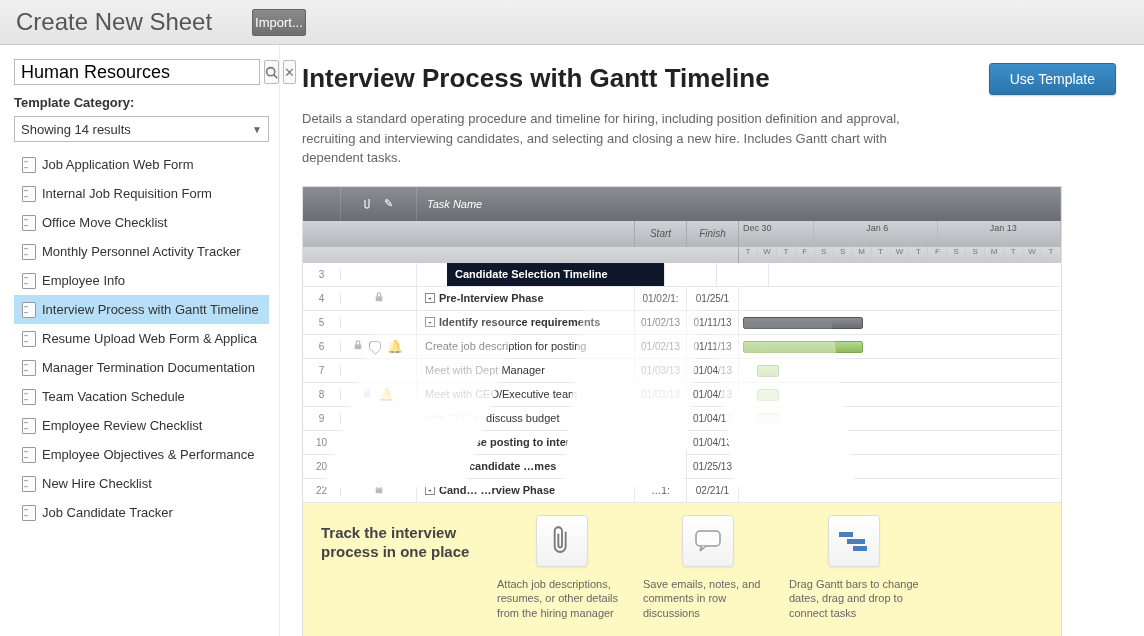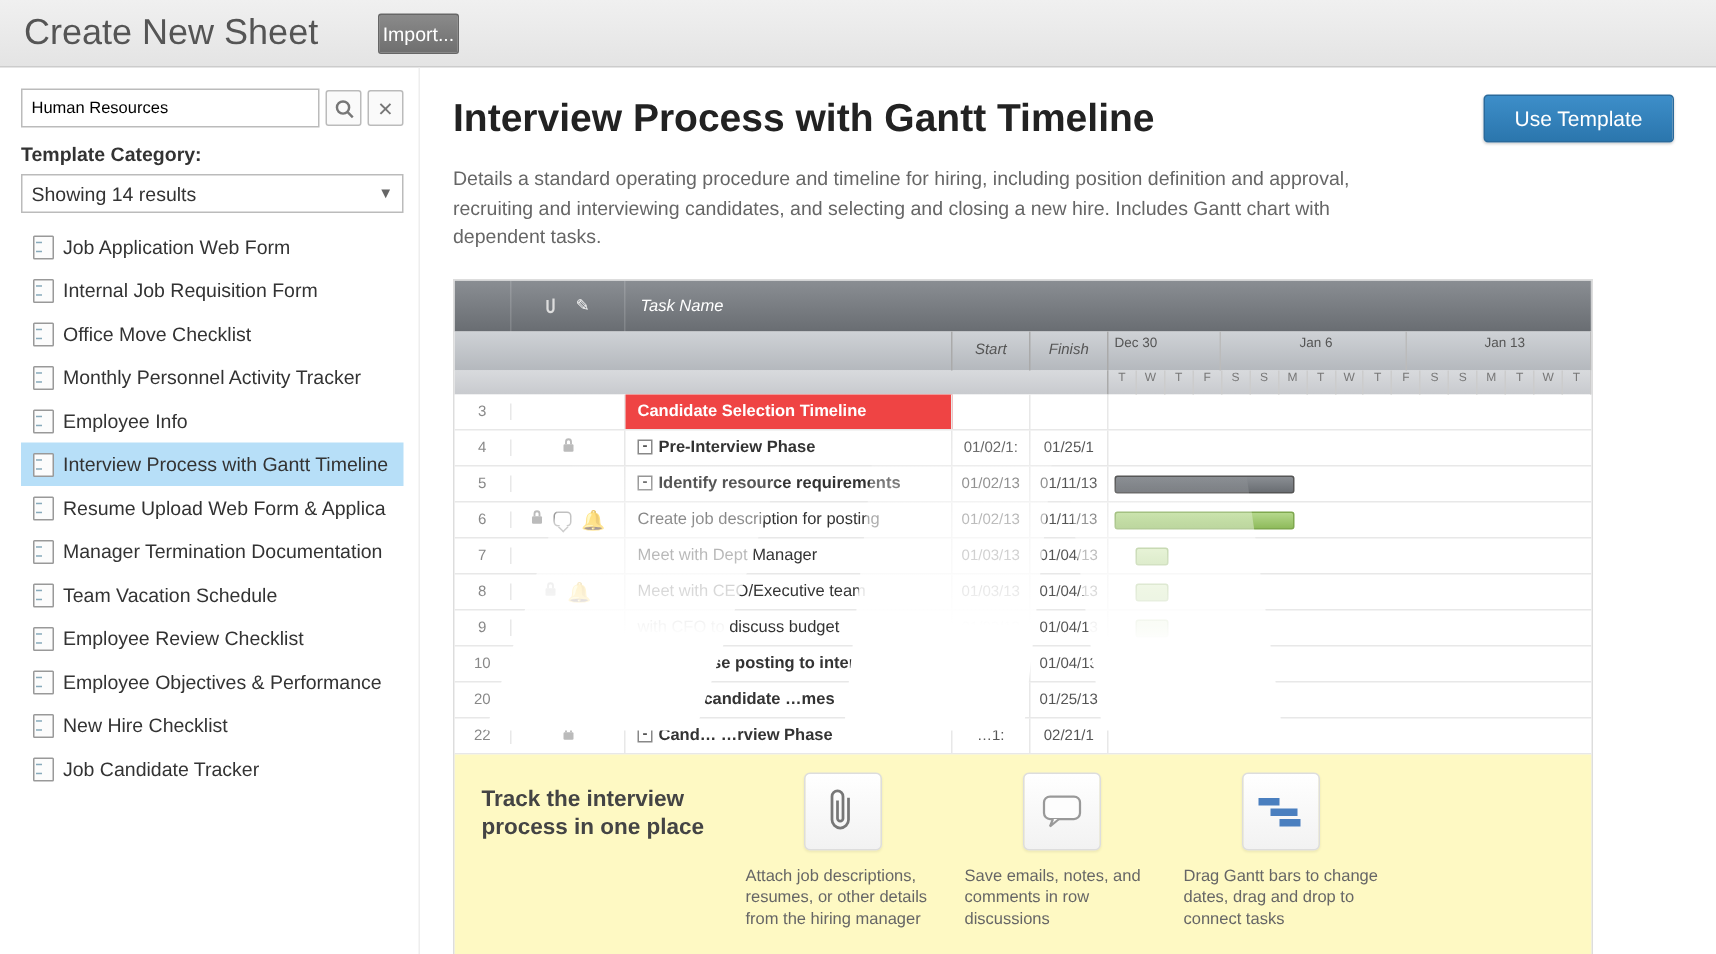--- a/index.html
+++ b/index.html
@@ -3,21 +3,21 @@
 <meta charset="utf-8">
 <style>
 * { box-sizing: border-box; margin: 0; padding: 0; }
 body { font-family: Arial, Helvetica, sans-serif; font-size: 13px; color: #333; background: #fff; width: 1144px; }
 .header { background: linear-gradient(#f0f0f0, #e4e4e4); border-bottom: 1px solid #ccc; padding: 8px 16px; display: flex; align-items: center; gap: 40px; }
 .header-title { font-size: 24px; font-weight: normal; color: #555; }
 .import-btn { background: linear-gradient(#8a8a8a, #6f6f6f); color: #fff; border: 1px solid #666; padding: 5px 2px; font-size: 13px; cursor: pointer; border-radius: 2px; }
 .container { display: flex; }
 .sidebar { width: 280px; padding: 14px 10px 14px 14px; border-right: 1px solid #eee; }
 .search-row { display: flex; gap: 4px; align-items: center; margin-bottom: 10px; }
-.search-input { flex: 1; border: 1px solid #bbb; padding: 4px 6px; font-size: 11px; height: 26px; }
+.search-input { flex: 1; border: 1px solid #bbb; padding: 4px 6px; font-size: 18px; height: 26px; }
 .icon-btn { width: 24px; height: 24px; border: 1px solid #bbb; background: #fafafa; display: flex; align-items: center; justify-content: center; cursor: pointer; color: #777; font-size: 13px; border-radius: 2px; }
 .sidebar-label { font-weight: bold; color: #333; margin-bottom: 6px; font-size: 13px; }
 .results-select { width: 100%; border: 1px solid #bbb; padding: 4px 6px; font-size: 13px; height: 26px; background: #fff; position: relative; display:flex; align-items:center; justify-content:space-between; cursor:pointer; margin-bottom: 8px;}
 .results-select .caret { font-size: 10px; color: #666; }
 .template-list { list-style: none; }
 .template-list li { padding: 7px 8px 7px 28px; font-size: 13px; color: #333; cursor: pointer; white-space: nowrap; overflow: hidden; text-overflow: ellipsis; position: relative; }
 .template-list li.selected { background: #b7dff8; }
 .template-list li::before { content: ""; position: absolute; left: 8px; top: 50%; transform: translateY(-50%); width: 12px; height: 14px; background: #fcfcfc; border: 1px solid #999; border-radius: 1px; }
 .template-list li::after { content: ""; position: absolute; left: 10px; top: 50%; transform: translateY(-55%); width: 4px; height: 5px; border-bottom: 1px solid #8ab; border-top: 1px solid #8ab; }
 .main { flex: 1; padding: 18px 28px 18px 22px; }
@@ -39,21 +39,21 @@
 .gantt-tickrow { background: linear-gradient(#d8dadd, #c8cace); height: 16px; display:flex; font-size:8px; color:#777;}
 .gantt-tickrow .left { width: 436px; border-right:1px solid #aaa;}
 .gantt-tickrow .ticks { flex:1; display:flex; }
 .gantt-tickrow .tick { flex:1; border-right:1px solid #ccc; text-align:center;}
 .gantt-body { background: #fff; }
 .gantt-row { display: flex; align-items: center; height: 24px; border-bottom: 1px solid #e8e8e8; font-size: 11px; }
 .gantt-row .rownum { width: 38px; text-align: center; color: #888; font-size:10px; border-right: 1px solid #e8e8e8; }
 .gantt-row .icons { width: 76px; display:flex; gap:6px; align-items:center; justify-content:center; border-right: 1px solid #e8e8e8; height:100%;}
 .gantt-row .task { flex: 0 0 218px; padding-left: 8px; overflow:hidden; white-space:nowrap; text-overflow:ellipsis; border-right: 1px solid #e8e8e8; height:100%; display:flex; align-items:center;}
 .gantt-row .task.bold { font-weight: bold; }
-.gantt-row .task.header-task { background:#ef4444; color:#fff; font-weight:bold; font-size:11px;}
+.gantt-row .task.header-task { background:#0f172a; color:#fff; font-weight:bold; font-size:11px;margin-left:30px;}
 .gantt-row .date { width: 52px; text-align: center; font-size: 10px; color:#555; border-right: 1px solid #e8e8e8; height:100%; display:flex; align-items:center; justify-content:center;}
 .gantt-row .bars { flex:1; position:relative; height:100%; }
 .bar { position:absolute; height:12px; top:6px; background:linear-gradient(#c5e29e,#9fc96e); border:1px solid #7fa84f; border-radius:2px;}
 .bar.long { background:linear-gradient(#b5d88c,#8fbb5c);}
 .bar.dark { background:linear-gradient(#8a8e93,#6a6e73); border-color:#555;}
 .lock-ico { width:10px; height:10px; color:#999;}
 .bell-ico { color:#f3c43a; font-size:13px;}
 .chat-ico { width:12px; height:10px; border:1.5px solid #999; border-radius:3px; position:relative; background:#fff;}
 .chat-ico::after { content:""; position:absolute; bottom:-4px; left:3px; width:4px; height:4px; border-left:1.5px solid #999; border-bottom:1.5px solid #999; transform:rotate(-45deg); background:#fff;}
 .collapse { display:inline-block; width:10px; height:10px; border:1px solid #888; text-align:center; line-height:8px; font-size:10px; margin-right:4px; color:#555; background:#fff;}

